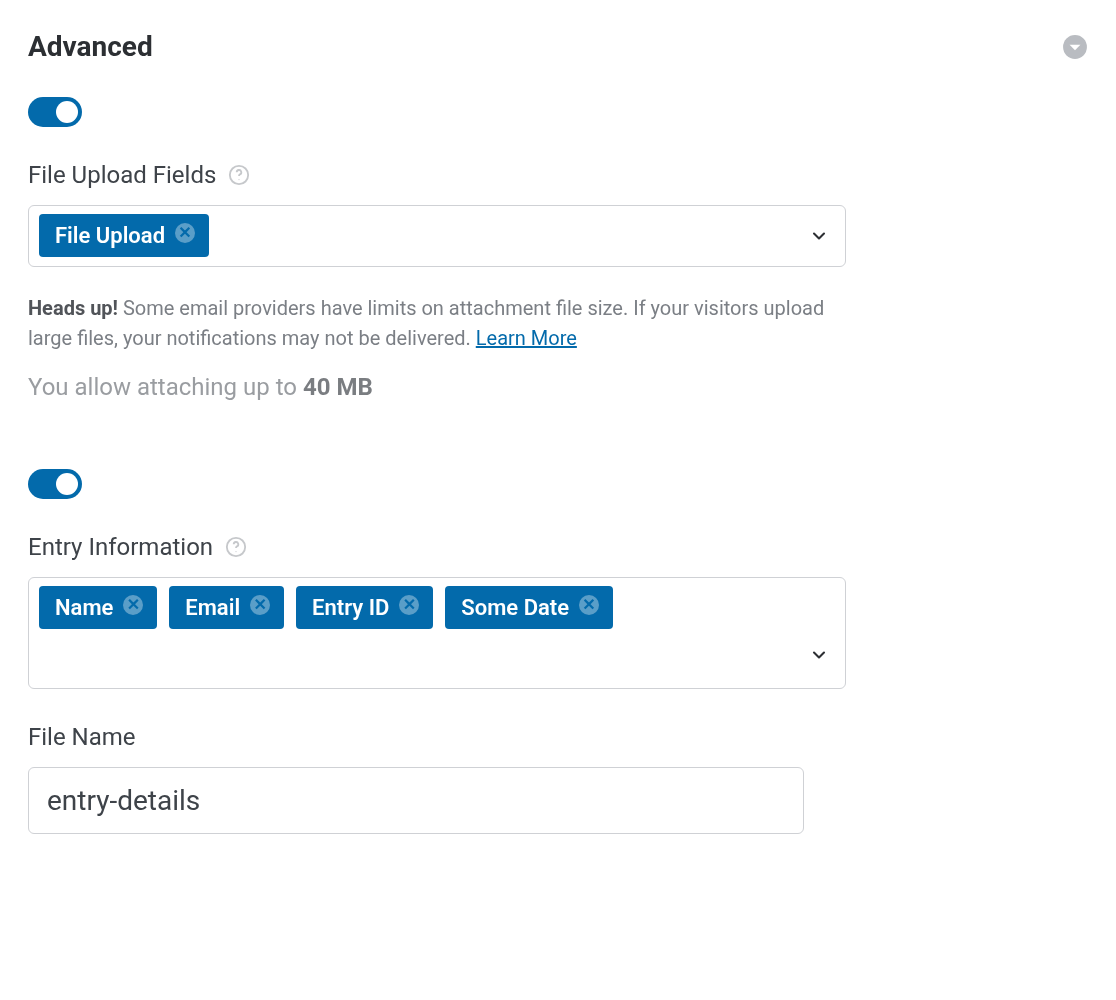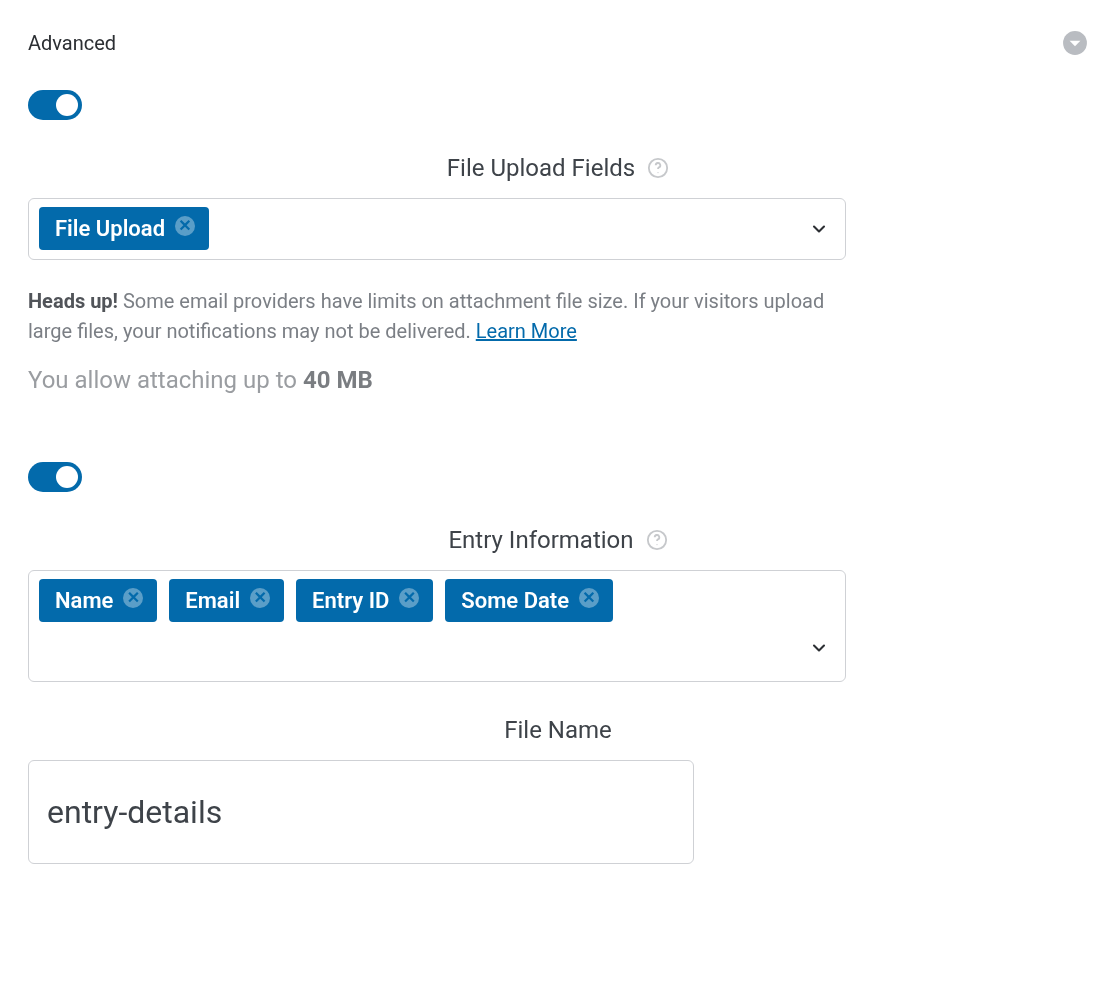--- a/index.html
+++ b/index.html
@@ -11,22 +11,22 @@
     background: #fff;
     width: 1116px;
   }
   .panel-header {
     display: flex;
     align-items: center;
     justify-content: space-between;
     margin-bottom: 34px;
   }
   .panel-title {
-    font-size: 20px;
-    font-weight: 400;
+    font-size: 28px;
+    font-weight: 700;
     color: #2c2f33;
   }
   .collapse-icon {
     color: #b9bcc1;
     display: inline-flex;
   }
   .toggle-row {
     display: flex;
     align-items: center;
     gap: 24px;
@@ -53,21 +53,20 @@
   .toggle-label {
     font-size: 24px;
     font-weight: 400;
     color: #2c2f33;
   }
   .field-label-row {
     display: flex;
     align-items: center;
     gap: 12px;
     margin-bottom: 16px;
-    justify-content: center;
   }
   .field-label {
     font-size: 24px;
     color: #3e4349;
     font-weight: 400;
   }
   .help-icon {
     color: #c6c8cb;
     display: inline-flex;
   }
@@ -151,25 +150,25 @@
     font-weight: 700;
     color: #7a7d81;
   }
   .section2 {
     margin-top: 42px;
   }
   .file-name-group {
     margin-top: 34px;
   }
   .text-input {
-    width: 666px;
+    width: 776px;
     border: 1px solid #cfd1d5;
     border-radius: 6px;
-    padding: 32px 18px;
-    font-size: 32px;
+    padding: 16px 18px;
+    font-size: 28px;
     color: #3e4349;
     font-family: inherit;
     outline: none;
   }
 </style>
 </head>
 <body>
 
 <div class="panel-header">
   <span class="panel-title">Advanced</span>

